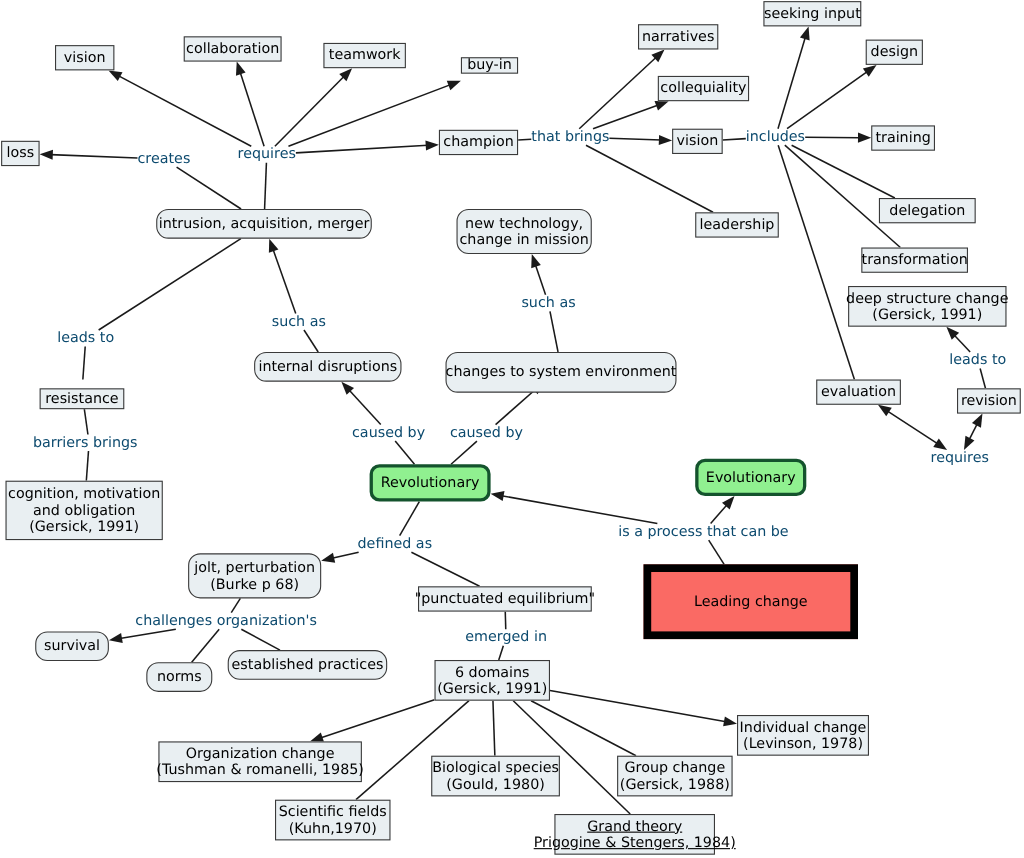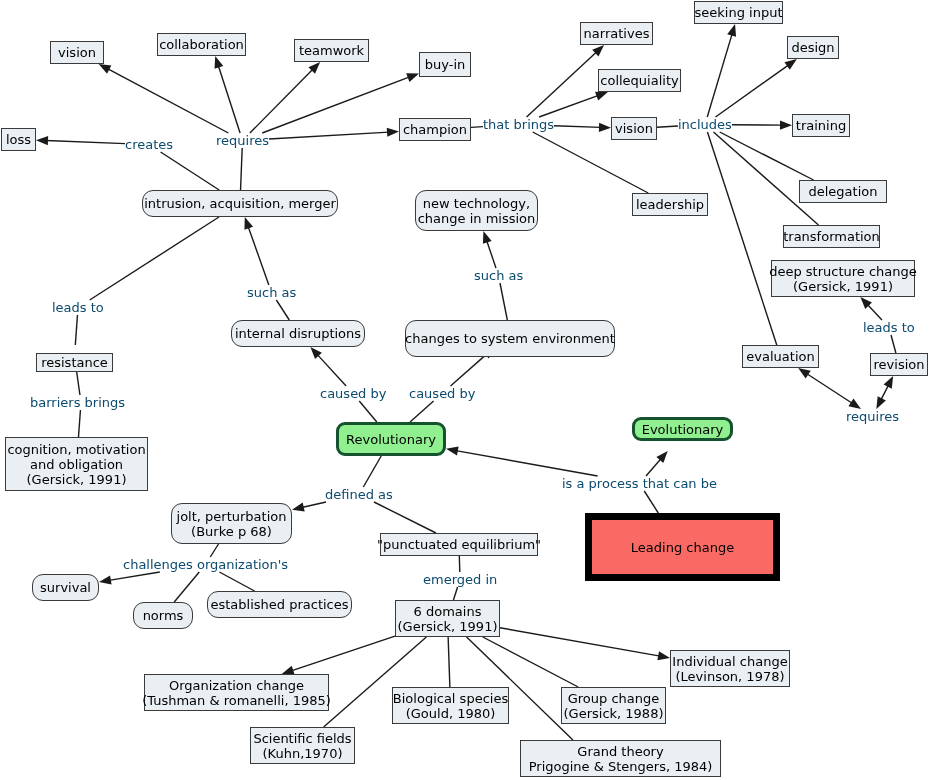--- a/index.html
+++ b/index.html
@@ -236,23 +236,23 @@
       </g>
       <g>
         <line x1="426.37795275590554" y1="637" x2="323.62204724409446" y2="727" stroke="#1a1a1a" stroke-width="1.4"></line>
       </g>
       <g>
         <line x1="466.59464285714284" y1="637" x2="572.9053571428572" y2="740" stroke="#1a1a1a" stroke-width="1.4"></line>
       </g>
     </svg>
   <div id="nodes-layer">
       <div class="node" style="left: 50px; top: 41px; width: 54px; height: 23px;">vision</div>
-      <div class="node" style="left: 157px; top: 33px; width: 89px; height: 23px;">collaboration</div>
+      <div class="node" style="left: 167px; top: 33px; width: 89px; height: 23px;">collaboration</div>
       <div class="node" style="left: 294px; top: 39px; width: 75px; height: 23px;">teamwork</div>
-      <div class="node" style="left: 419px; top: 52px; width: 52px; height: 25px;">buy-in</div>
+      <div class="node" style="left: 419px; top: 52px; width: 52px; height: 15px;">buy-in</div>
       <div class="node" style="left: 1px; top: 128px; width: 35px; height: 23px;">loss</div>
       <div class="node" style="left: 399px; top: 118px; width: 72px; height: 23px;">champion</div>
       <div class="node" style="left: 580px; top: 22px; width: 73px; height: 23px;">narratives</div>
       <div class="node" style="left: 598px; top: 69px; width: 83px; height: 23px;">collequiality</div>
       <div class="node" style="left: 611px; top: 117px; width: 46px; height: 23px;">vision</div>
       <div class="node" style="left: 632px; top: 193px; width: 76px; height: 23px;">leadership</div>
       <div class="node" style="left: 694px; top: 1px; width: 89px; height: 23px;">seeking input</div>
       <div class="node" style="left: 787px; top: 36px; width: 52px; height: 23px;">design</div>
       <div class="node" style="left: 792px; top: 114px; width: 58px; height: 23px;">training</div>
       <div class="node" style="left: 799px; top: 180px; width: 88px; height: 23px;">delegation</div>
@@ -264,41 +264,41 @@
       <div class="node round" style="left: 142px; top: 190px; width: 196px; height: 27px;">intrusion, acquisition, merger</div>
       <div class="node round" style="left: 415px; top: 190px; width: 123px; height: 41px;">new technology,
 change in mission</div>
       <div class="node round" style="left: 231px; top: 320px; width: 134px; height: 27px;">internal disruptions</div>
       <div class="node round" style="left: 405px; top: 320px; width: 210px; height: 37px;">changes to system environment</div>
       <div class="node" style="left: 36px; top: 353px; width: 77px; height: 19px;">resistance</div>
       <div class="node" style="left: 5px; top: 437px; width: 143px; height: 54px;">cognition, motivation
 and obligation
 (Gersick, 1991)</div>
       <div class="node round green" style="left: 336px; top: 422px; width: 110px; height: 34px;">Revolutionary</div>
-      <div class="node round green" style="left: 632px; top: 417px; width: 101px; height: 24px;">Evolutionary</div>
+      <div class="node round green" style="left: 632px; top: 417px; width: 101px; height: 34px;">Evolutionary</div>
       <div class="node red" style="left: 585px; top: 513px; width: 195px; height: 68px;">Leading change</div>
       <div class="node round" style="left: 171px; top: 503px; width: 121px; height: 41px;">jolt, perturbation
 (Burke p 68)</div>
       <div class="node" style="left: 380px; top: 533px; width: 158px; height: 23px;">"punctuated equilibrium"</div>
       <div class="node round" style="left: 32px; top: 574px; width: 67px; height: 27px;">survival</div>
       <div class="node round" style="left: 133px; top: 602px; width: 60px; height: 27px;">norms</div>
       <div class="node round" style="left: 207px; top: 591px; width: 145px; height: 27px;">established practices</div>
       <div class="node" style="left: 395px; top: 600px; width: 105px; height: 37px;">6 domains
 (Gersick, 1991)</div>
       <div class="node" style="left: 670px; top: 650px; width: 120px; height: 37px;">Individual change
 (Levinson, 1978)</div>
       <div class="node" style="left: 144px; top: 674px; width: 185px; height: 37px;">Organization change
 (Tushman &amp; romanelli, 1985)</div>
       <div class="node" style="left: 392px; top: 687px; width: 117px; height: 37px;">Biological species
 (Gould, 1980)</div>
       <div class="node" style="left: 561px; top: 687px; width: 105px; height: 37px;">Group change
 (Gersick, 1988)</div>
       <div class="node" style="left: 250px; top: 727px; width: 105px; height: 37px;">Scientific fields
 (Kuhn,1970)</div>
-      <div class="node" style="left: 520px; top: 740px; width: 201px; height: 37px;">Grand theory
+      <div class="node" style="left: 504px; top: 740px; width: 146px; height: 37px; text-decoration: underline;">Grand theory
 Prigogine &amp; Stengers, 1984)</div>
     </div>
   <div id="labels-layer">
       <span class="lbl" style="left: 216px; top: 133px;">requires</span>
       <span class="lbl" style="left: 125px; top: 137px;">creates</span>
       <span class="lbl" style="left: 483px; top: 117px;">that brings</span>
       <span class="lbl" style="left: 678px; top: 117px;">includes</span>
       <span class="lbl" style="left: 52px; top: 300px;">leads to</span>
       <span class="lbl" style="left: 247px; top: 285px;">such as</span>
       <span class="lbl" style="left: 474px; top: 268px;">such as</span>

